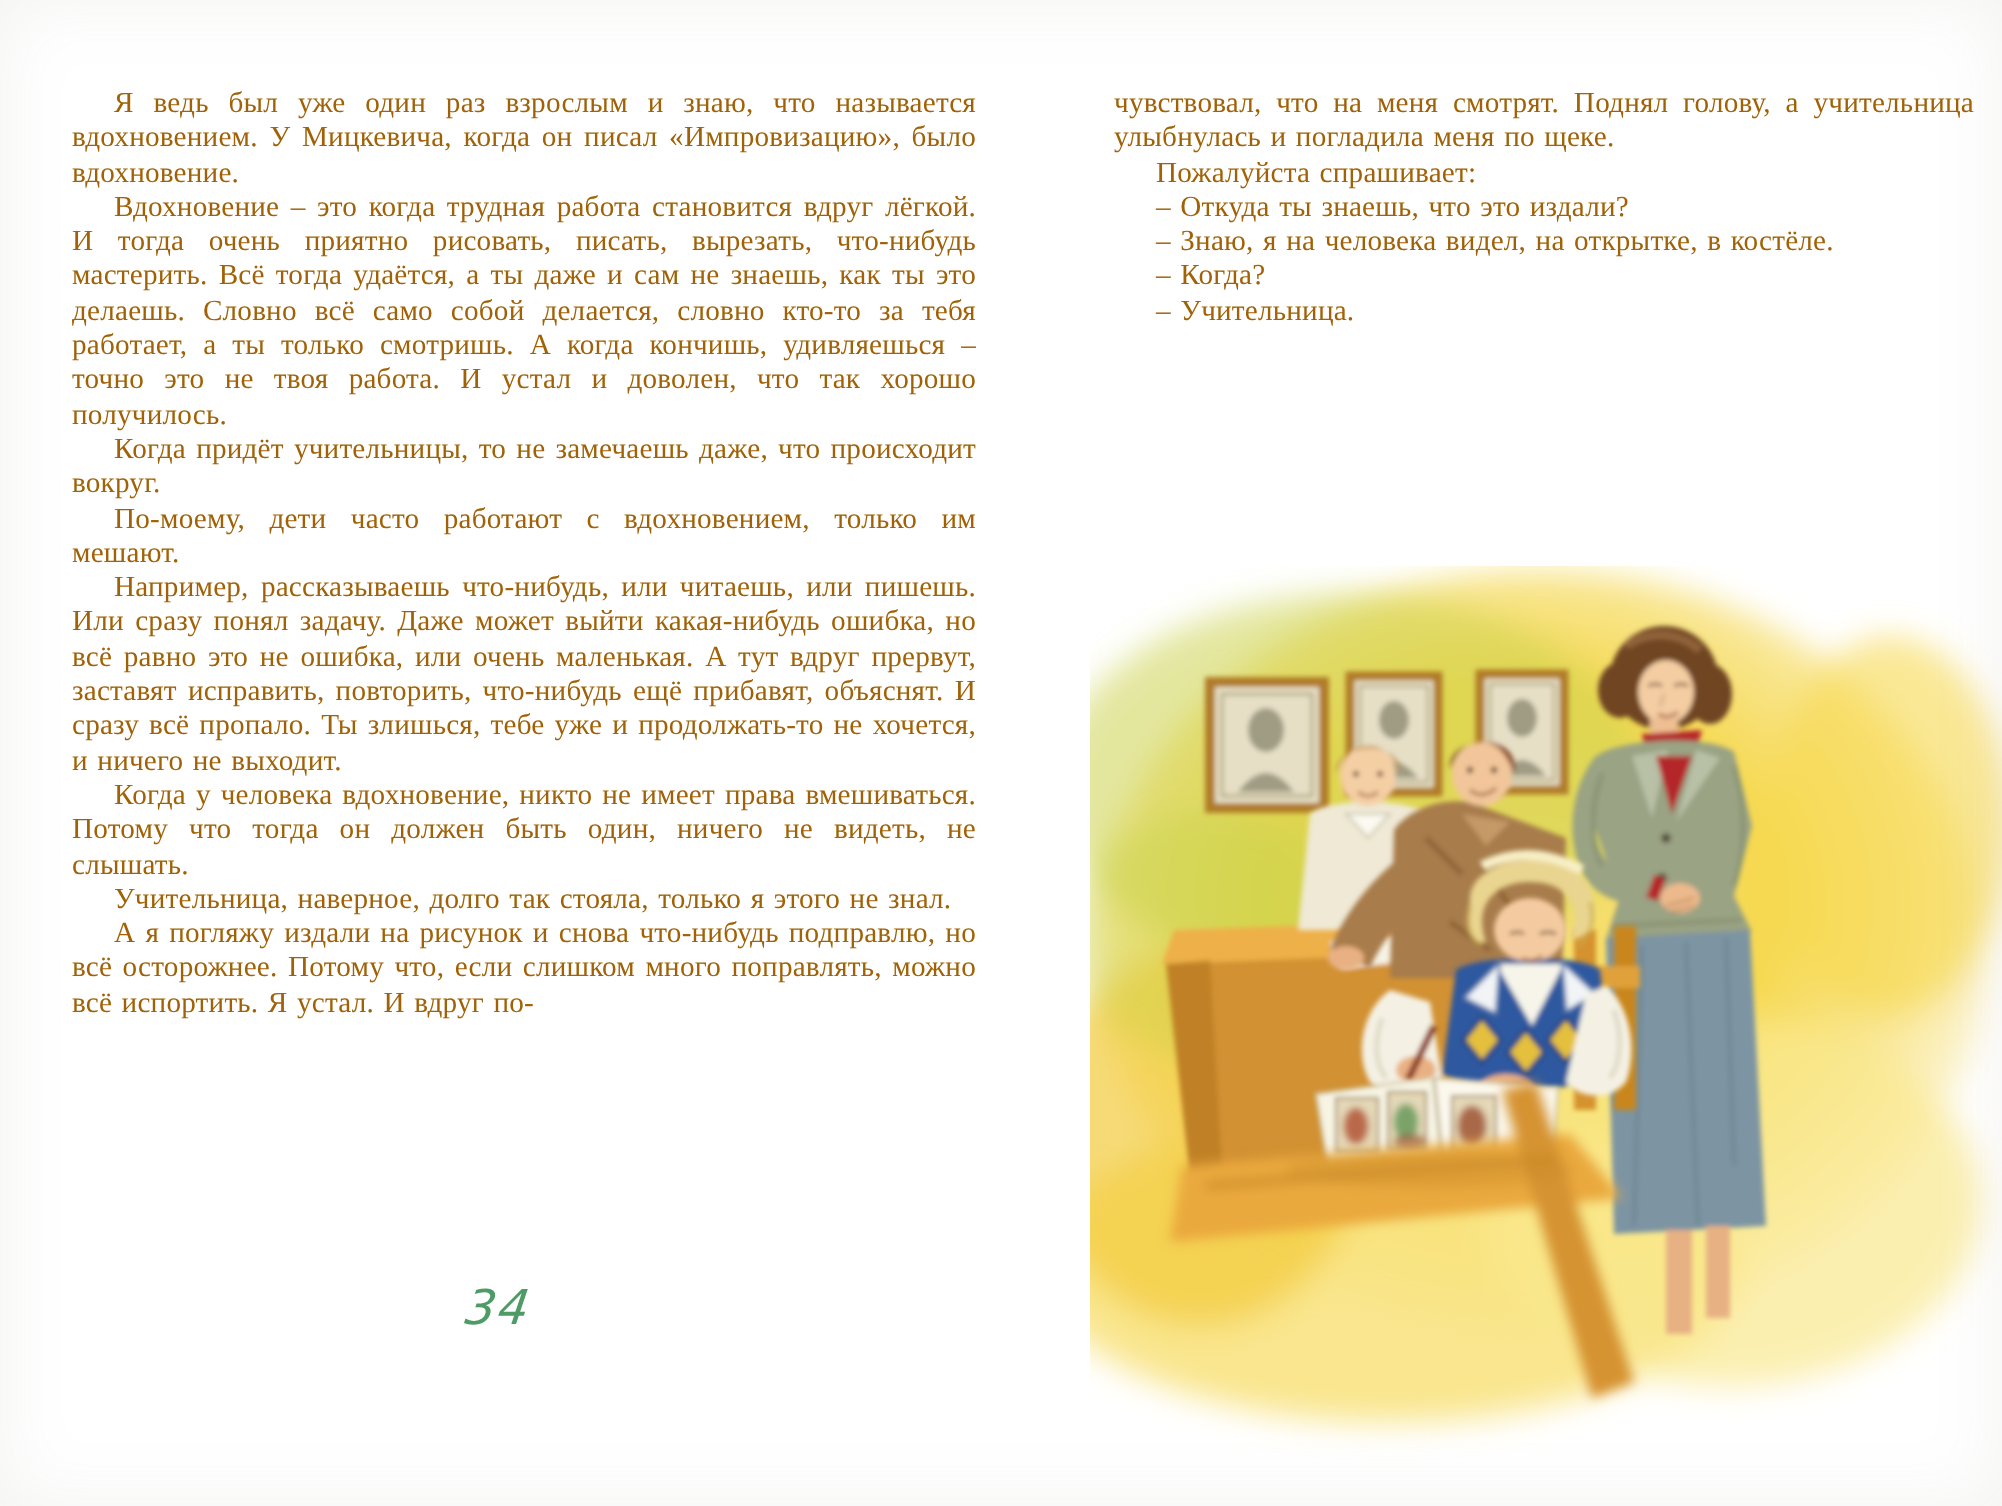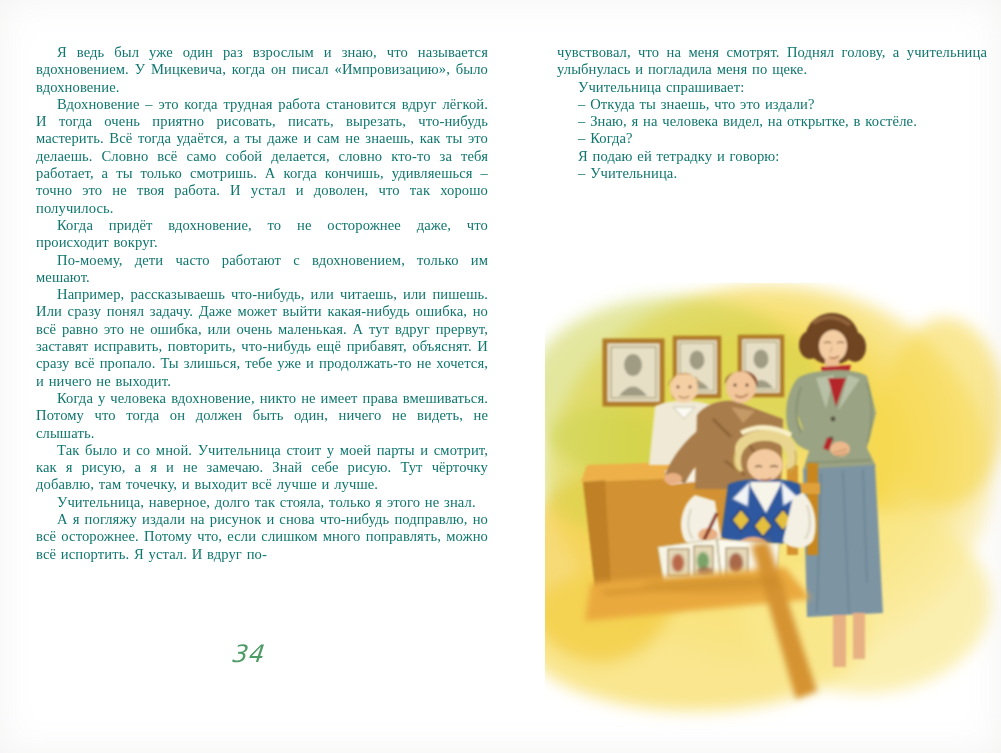--- a/index.html
+++ b/index.html
@@ -9,21 +9,21 @@
   }
   .spread::after {
     content:""; position:absolute; inset:0; pointer-events:none;
     box-shadow: inset 0 0 36px rgba(150,140,125,0.10);
   }
   .page-col { position:absolute; top:44px; }
   .page-left  { left:36px;  width:452px; }
   .page-right { left:557px; width:430px; }
   .page-col p {
     margin:0; text-indent:21px; text-align:justify;
-    font-size:14.6px; line-height:17.3px; color:#0f766e;
+    font-size:14.6px; line-height:17.3px; color:#a16207;
     word-spacing:1px; letter-spacing:0.1px;
   }
   .page-col p.continuation { text-indent:0; }
   .pagenum-wrap {
     position:absolute; left:36px; top:640px; width:426px; text-align:center;
   }
   .pagenum-wrap span {
     display:inline-block; color:#4f9b66; font-size:24px;
     font-family:"DejaVu Sans", sans-serif; font-style:italic;
     transform:skewX(-8deg); letter-spacing:1px;
@@ -32,40 +32,38 @@
   .illustration svg { display:block; }
 </style>
 </head>
 <body>
 
 <div class="spread">
 
   <div class="page-col page-left">
     <p>Я ведь был уже один раз взрослым и знаю, что называется вдохновением. У Мицкевича, когда он писал «Импровизацию», было вдохновение.</p>
     <p>Вдохновение – это когда трудная работа становится вдруг лёгкой. И тогда очень приятно рисовать, писать, вырезать, что-нибудь мастерить. Всё тогда удаётся, а ты даже и сам не знаешь, как ты это делаешь. Словно всё само собой делается, словно кто-то за тебя работает, а ты только смотришь. А когда кончишь, удивляешься – точно это не твоя работа. И устал и доволен, что так хорошо получилось.</p>
-    <p>Когда придёт вдохновение, то не осторожнее даже, что происходит вокруг.</p>
+    <p>Когда придёт учительницы, то не замечаешь даже, что происходит вокруг.</p>
     <p>По-моему, дети часто работают с вдохновением, только им мешают.</p>
     <p>Например, рассказываешь что-нибудь, или читаешь, или пишешь. Или сразу понял задачу. Даже может выйти какая-нибудь ошибка, но всё равно это не ошибка, или очень маленькая. А тут вдруг прервут, заставят исправить, повторить, что-нибудь ещё прибавят, объяснят. И сразу всё пропало. Ты злишься, тебе уже и продолжать-то не хочется, и ничего не выходит.</p>
     <p>Когда у человека вдохновение, никто не имеет права вмешиваться. Потому что тогда он должен быть один, ничего не видеть, не слышать.</p>
-    <p>Так было и со мной. Учительница стоит у моей парты и смотрит, как я рисую, а я и не замечаю. Знай себе рисую. Тут чёрточку добавлю, там точечку, и выходит всё лучше и лучше.</p>
     <p>Учительница, наверное, долго так стояла, только я этого не знал.</p>
     <p>А я погляжу издали на рисунок и снова что-нибудь подправлю, но всё осторожнее. Потому что, если слишком много поправлять, можно всё испортить. Я устал. И вдруг по-</p>
   </div>
 
   <div class="pagenum-wrap">
     <span>34</span>
   </div>
 
   <div class="page-col page-right">
     <p class="continuation">чувствовал, что на меня смотрят. Поднял голову, а учительница улыбнулась и погладила меня по щеке.</p>
-    <p>Учительница спрашивает:</p>
+    <p>Пожалуйста спрашивает:</p>
     <p>– Откуда ты знаешь, что это издали?</p>
     <p>– Знаю, я на человека видел, на открытке, в костёле.</p>
     <p>– Когда?</p>
-    <p>Я подаю ей тетрадку и говорю:</p>
     <p>– Учительница.</p>
   </div>
 
   <div class="illustration">
     <svg viewBox="0 0 456 462" width="456" height="462" xmlns="http://www.w3.org/2000/svg">
       <defs>
         <radialGradient id="gY" cx="48%" cy="44%" r="56%">
           <stop offset="0%" stop-color="#f8e27c"></stop>
           <stop offset="50%" stop-color="#f6d84e"></stop>
           <stop offset="80%" stop-color="#f9e89a"></stop>

